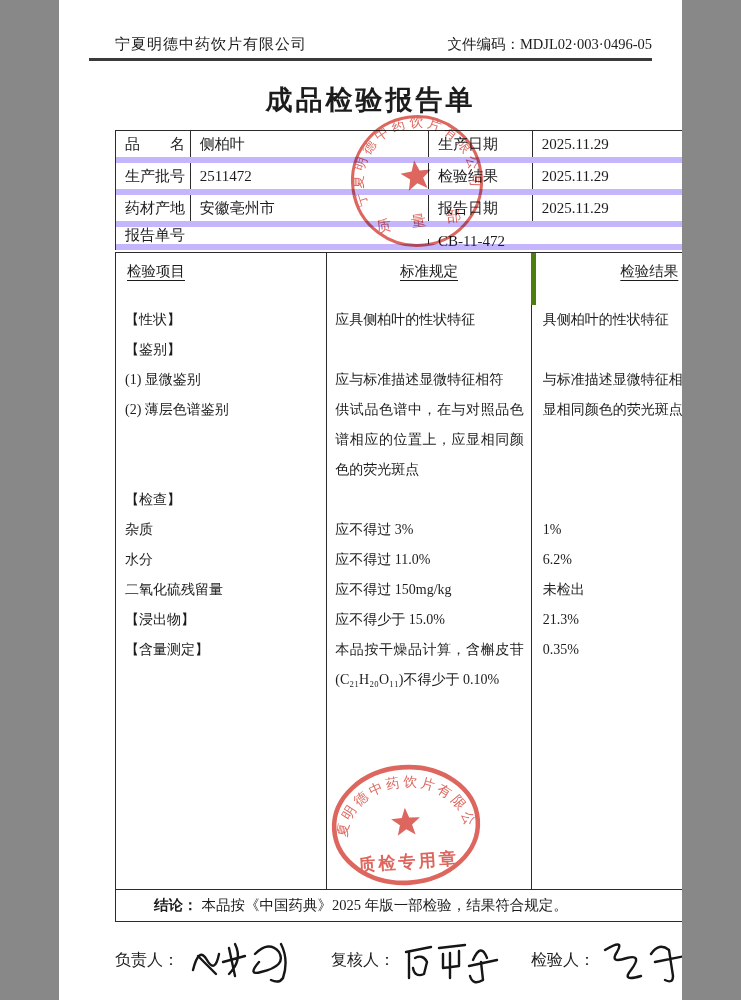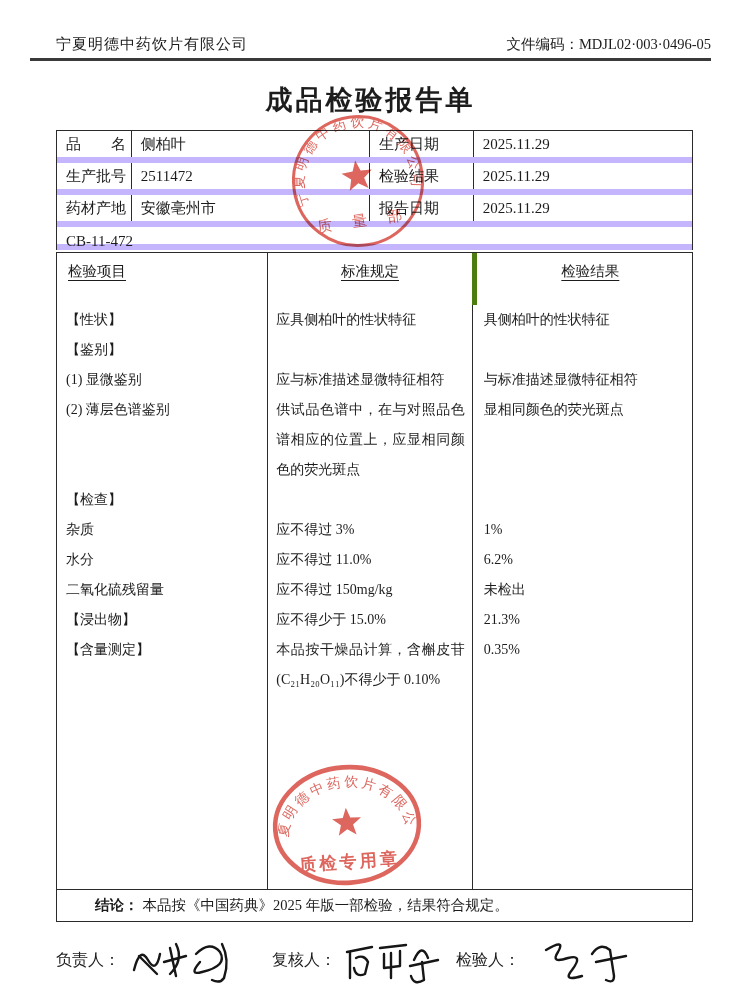--- a/index.html
+++ b/index.html
@@ -1,17 +1,17 @@
 <!DOCTYPE html>
 <html><head>
 <meta charset="utf-8">
 <style>
   html,body{margin:0;padding:0;background:#888;}
   .page{
-    position:relative;width:741px;height:1000px;background:#ffffff;
+    position:relative;width:623px;height:1000px;background:#ffffff;
     font-family:"Liberation Serif","DejaVu Serif",serif;color:#1c1c1c;
     overflow:hidden;margin:0 auto;
   }
   
   .hdr{position:absolute;left:30px;right:30px;top:30px;height:24px;
        display:flex;justify-content:space-between;align-items:flex-end;}
   .hdr .company{font-size:15px;letter-spacing:1px;padding-left:26px;}
   .hdr .doccode{font-size:14.5px;}
   .hdr-rule{position:absolute;left:30px;right:30px;top:58px;height:3px;background:#3a3a3a;}
   
@@ -85,20 +85,21 @@
       <div class="icell w3">检验结果</div>
       <div class="icell w4 val">2025.11.29</div>
     </div>
     <div class="irow">
       <div class="icell w1">药材产地</div>
       <div class="icell w2 val">安徽亳州市</div>
       <div class="icell w3">报告日期</div>
       <div class="icell w4 val">2025.11.29</div>
     </div>
     <div class="irow short">
+      <div class="icell wA">报告单号</div>
       <div class="icell wB val">CB-11-472</div>
     </div>
   </div>
 
   <div class="mtable">
     <div class="mheader">
       <div class="hc hc1"><u>检验项目</u></div>
       <div class="hc hc2"><u>标准规定</u></div>
       <div class="hc hc3"><u>检验结果</u></div>
     </div>
@@ -172,21 +173,21 @@
       <path d="M10 38 Q16 14 24 28 T36 22 M15 24 L33 42"></path>
       <path d="M46 16 L52 44 M40 30 L62 24 M52 12 Q60 28 46 42"></path>
       <path d="M72 22 Q86 8 96 20 Q104 34 78 40 Q64 44 76 30 M98 12 Q106 28 100 46 Q96 52 88 48"></path>
     </svg>
     <span class="slabel" style="left:216px;">复核人：</span>
     <svg class="sig" style="left:286px;" width="120" height="58" viewBox="0 0 120 58">
       <path d="M8 20 L8 46 M5 20 L30 15 M14 26 Q22 22 26 30 L23 42 Q14 46 12 36"></path>
       <path d="M38 16 L64 13 M42 22 L42 36 L58 34 L58 19 M49 21 L49 46"></path>
       <path d="M72 28 Q80 10 86 26 M68 34 L96 28 M80 30 L82 48 Q72 54 69 44"></path>
     </svg>
-    <span class="slabel" style="left:400px;">检验人：</span>
+    <span class="slabel" style="left:416px;">检验人：</span>
     <svg class="sig" style="left:482px;" width="100" height="58" viewBox="0 0 100 58">
       <path d="M8 18 Q28 6 20 20 Q12 32 30 26 Q46 22 34 38 Q24 50 44 44"></path>
       <path d="M54 22 Q62 10 72 18 L76 44 Q76 52 68 48 M58 30 L88 24"></path>
     </svg>
   </div>
 
   <svg class="stamp" style="left:289px;top:112px;transform:rotate(-8deg);" width="138" height="138" viewBox="0 0 137 137">
     <circle cx="68.5" cy="68.5" r="64" fill="none" stroke="#d6453b" stroke-width="3"></circle>
     <path id="topArc" d="M 22 96 A 54 54 0 1 1 115 96" fill="none"></path>
     <text font-size="13.5" fill="#d6453b" letter-spacing="3.5">

